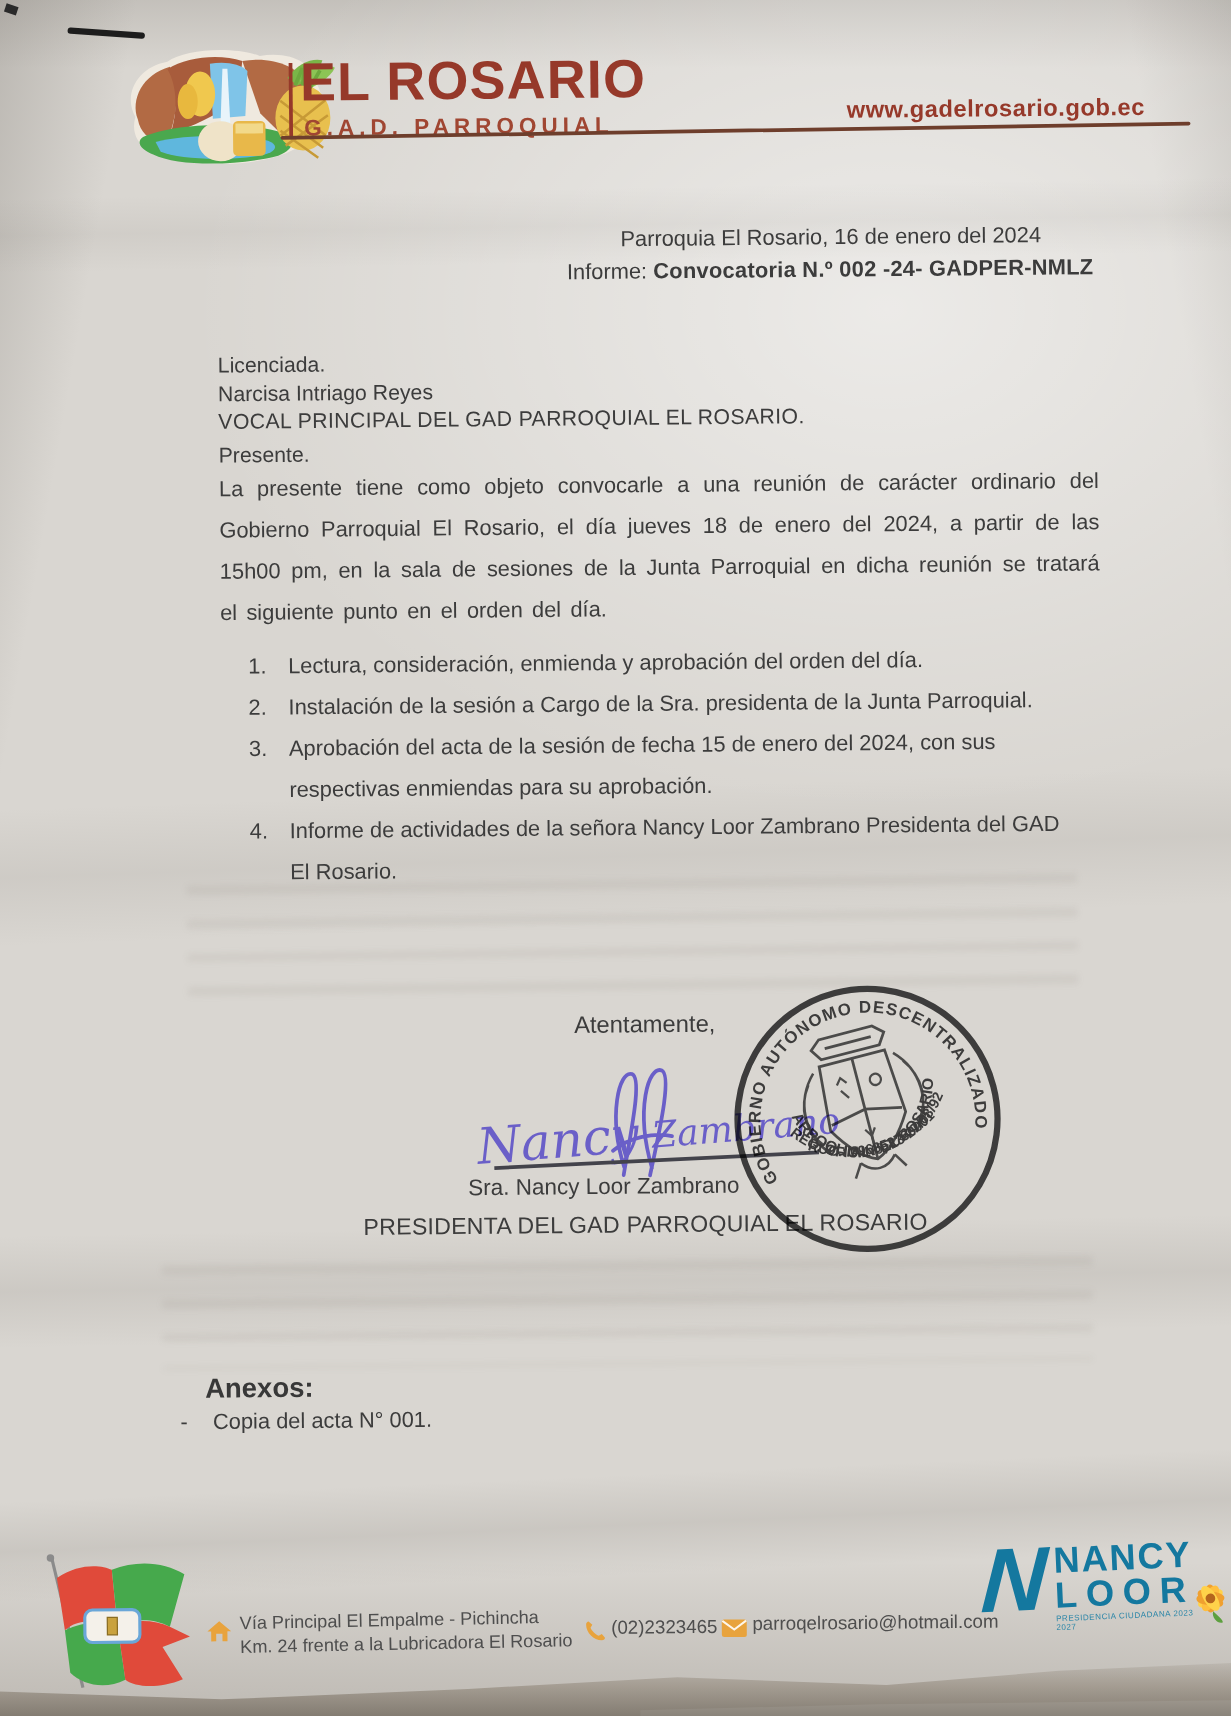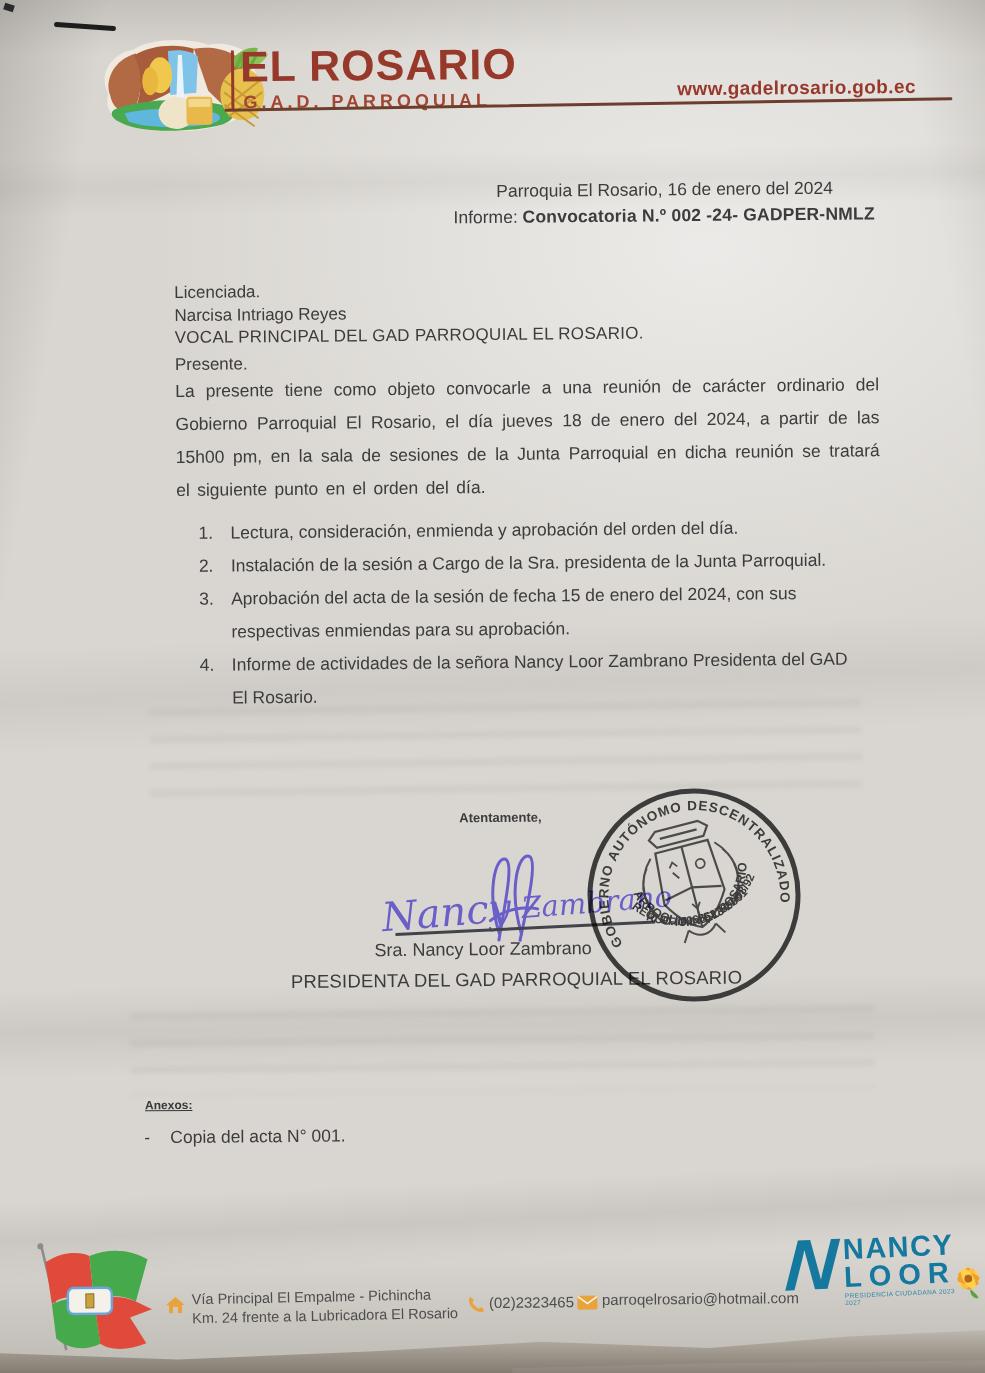--- a/index.html
+++ b/index.html
@@ -46,27 +46,27 @@
   .subject{position:absolute;left:458px;top:207px;font-size:17.5px;}
   .subject b{letter-spacing:.2px;}
   .recipient{position:absolute;left:178px;top:279px;font-size:17px;line-height:22.5px;}
   .recipient .rtitle{letter-spacing:.3px;}
   .recipient .present{margin-top:4px;}
   .bodytext{position:absolute;left:178px;top:372px;width:704px;font-size:17.5px;line-height:33px;text-align:justify;word-spacing:2.5px;}
   .agenda{position:absolute;left:200px;top:514px;width:672px;font-size:17.5px;line-height:33px;}
   .agenda .item{display:flex;}
   .agenda .num{width:32px;flex:0 0 32px;}
   .agenda .txt{width:620px;}
-  .closing{position:absolute;left:458px;top:810px;font-size:13px;font-weight:bold;}
+  .closing{position:absolute;left:458px;top:810px;font-size:19px;}
   .sig-svg{position:absolute;left:375px;top:848px;mix-blend-mode:multiply;}
   .sig-line{position:absolute;left:393px;top:927px;width:260px;height:2.6px;background:#43434b;transform:rotate(-2.2deg);}
   .signer-name{position:absolute;left:372px;top:939px;font-size:18px;}
   .signer-title{position:absolute;left:288px;top:969px;font-size:18.5px;letter-spacing:.2px;}
   .stamp-svg{position:absolute;left:575px;top:780px;mix-blend-mode:multiply;opacity:.88;}
-  .annex-head{position:absolute;left:141px;top:1095px;font-size:12px;font-weight:bold;color:#383838;text-decoration:underline;}
+  .annex-head{position:absolute;left:160px;top:1095px;font-size:22px;font-weight:bold;color:#383838;}
   .annex-item{position:absolute;left:140px;top:1124px;font-size:17.5px;}
   .annex-item .dash{display:inline-block;width:26px;}
 
   
   .flag-svg{position:absolute;left:6px;top:1236px;}
   .addr-icon{position:absolute;left:159px;top:1292px;}
   .addr{position:absolute;left:186px;top:1286px;font-size:14.5px;line-height:19px;color:#4e4e4e;transform:rotate(-.6deg);}
   .phone-icon{position:absolute;left:462px;top:1296px;}
   .phone{position:absolute;left:483px;top:1294px;font-size:15px;color:#4e4e4e;}
   .mail-icon{position:absolute;left:571px;top:1296px;}

